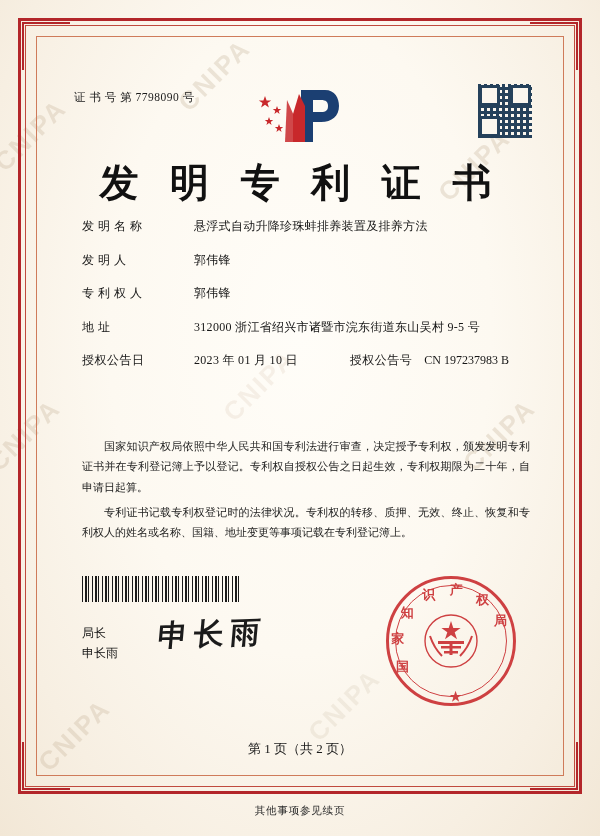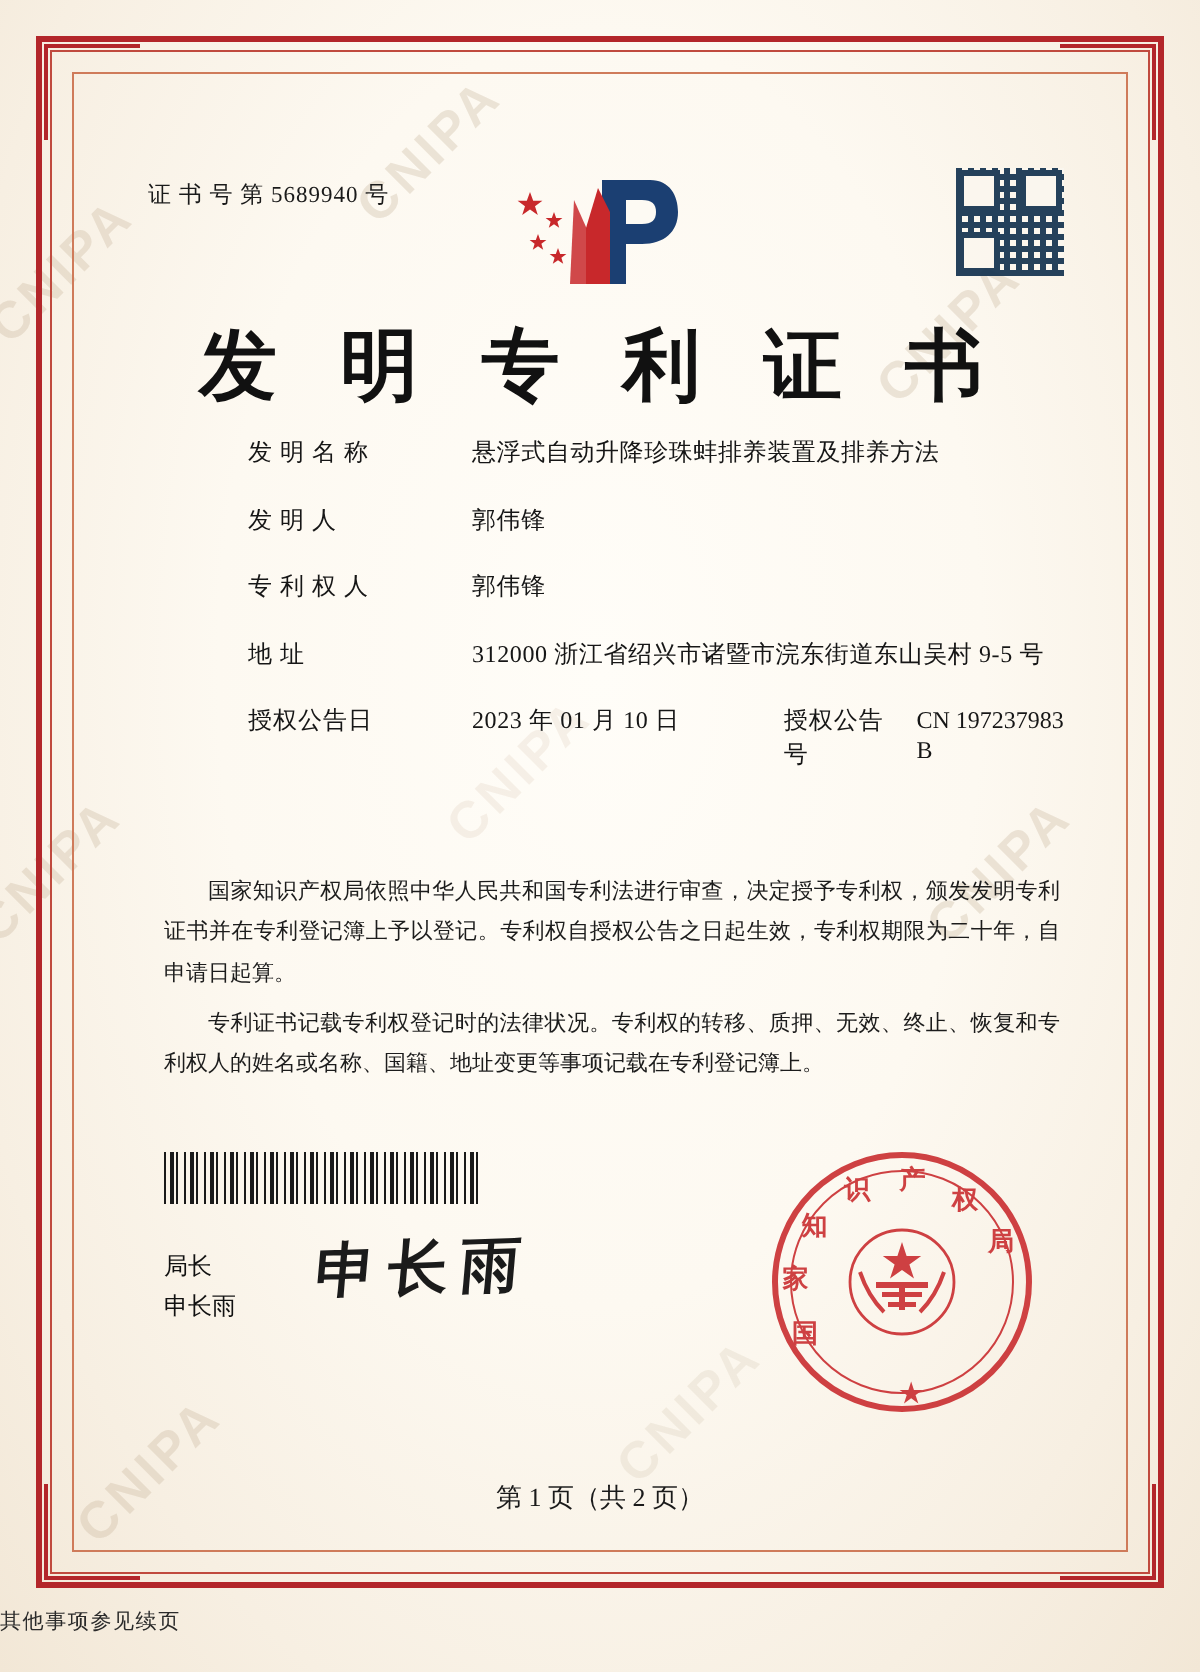--- a/index.html
+++ b/index.html
@@ -146,21 +146,20 @@
     top: 170px;
     left: 34px;
     right: 20px;
   }
   .field-row {
     display: flex;
     align-items: baseline;
     margin-bottom: 16.5px;
     font-size: 12px;
     color: #161616;
-    margin-left: 42px;
   }
   .field-label {
     width: 112px;
     flex: 0 0 112px;
     letter-spacing: 0.5px;
   }
   .field-value {
     flex: 1;
     letter-spacing: 0.3px;
   }
@@ -270,21 +269,21 @@
     bottom: 8px;
     text-align: center;
     font-size: 13px;
     color: #1a1a1a;
   }
 
   .footer-note {
     position: absolute;
     left: 0; right: 0;
     bottom: 18px;
-    text-align: left;
+    text-align: center;
     font-size: 10.5px;
     color: #2a2a2a;
     letter-spacing: 0.8px;
   }
 </style>
 </head>
 <body>
 
 <div class="page">
 
@@ -300,21 +299,21 @@
   <div class="border-outer"></div>
   <div class="border-mid"></div>
   <div class="border-inner"></div>
   <div class="corner tl"></div>
   <div class="corner tr"></div>
   <div class="corner bl"></div>
   <div class="corner br"></div>
 
   <div class="content">
 
-    <div class="cert-no">证 书 号 第 5689940 号</div>
+    <div class="cert-no">证 书 号 第 7798090 号</div>
 
     <div class="qr">
       <div class="qr-b"></div>
     </div>
 
     <div class="emblem">
       <svg width="90" height="62" viewBox="0 0 90 62">
         <path d="M46 6 L70 6 C80 6 84 14 84 22 C84 32 77 38 66 38 L58 38 L58 58 L46 58 Z" fill="#1b3f72"></path>
         <path d="M58 16 L66 16 C71 16 73 18 73 22 C73 26 71 28 66 28 L58 28 Z" fill="#fdfaf3"></path>
         <path d="M44 10 L50 22 L50 58 L38 58 L38 30 Z" fill="#c8282b"></path>

